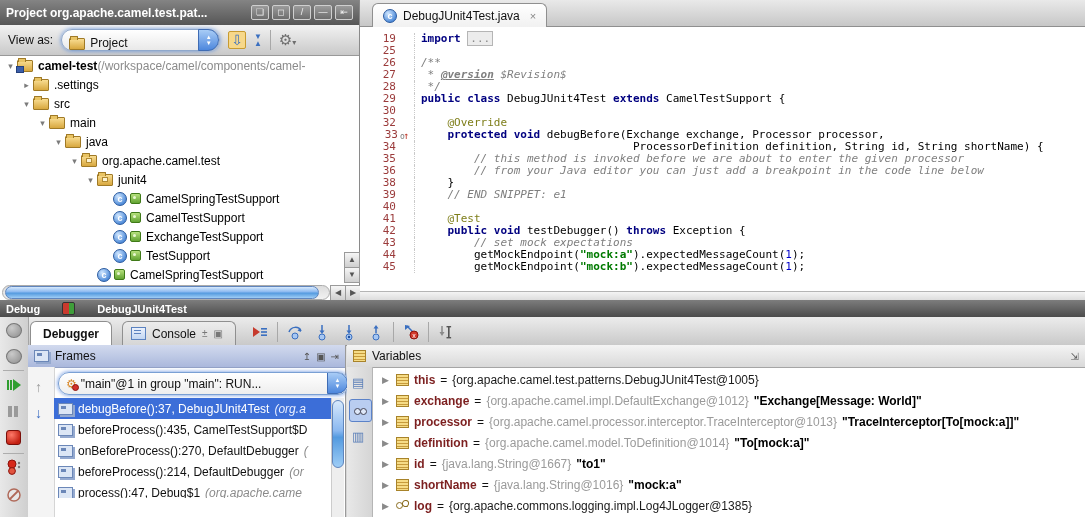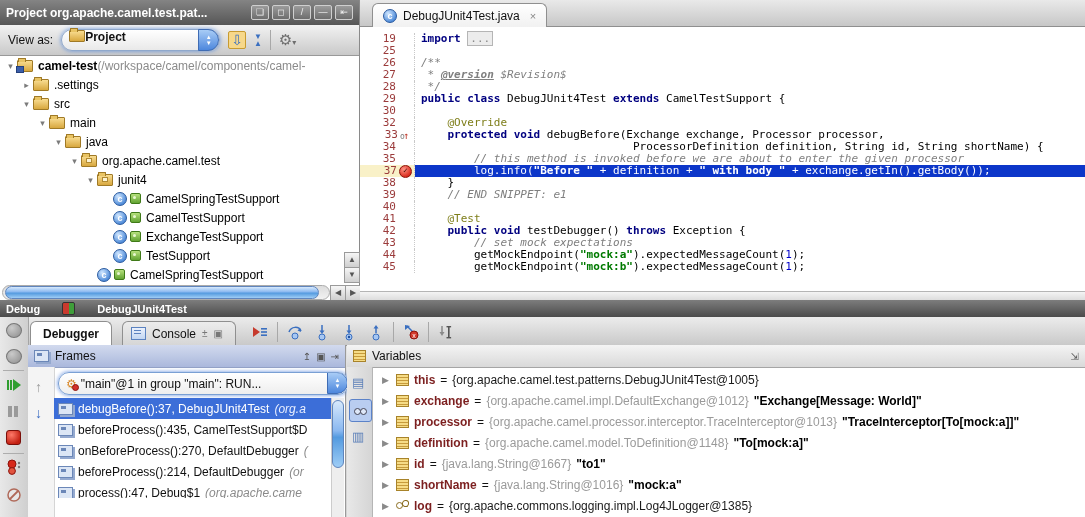--- a/index.html
+++ b/index.html
@@ -10,23 +10,23 @@
   
   #proj{left:0;top:0;width:359px;height:300px;border-right:1px solid #8a8a8a;background:#fff;}
   .panel-hdr{height:25px;background:linear-gradient(#848484,#565656);color:#fff;font-weight:bold;
              display:flex;align-items:center;padding:0 6px;border-bottom:1px solid #3f3f3f;
              white-space:nowrap;overflow:hidden;}
   .win-btns{margin-left:auto;display:flex;gap:3px;align-items:center;}
   .wbtn{width:16px;height:13px;background:linear-gradient(#9b9b9b,#6e6e6e);border:1px solid #cfcfcf;
         border-radius:2px;color:#f0f0f0;font-size:9px;line-height:12px;text-align:center;font-weight:normal;}
   .proj-toolbar{left:0;top:25px;width:359px;height:31px;background:linear-gradient(#f2f2f2,#c9c9c9);
         border-bottom:1px solid #999;display:flex;align-items:center;padding:0 8px;box-sizing:border-box;gap:8px;}
-  .mac-select{display:flex;align-items:flex-start;height:20px;background:linear-gradient(#fff,#e9e9e9);
+  .mac-select{display:flex;align-items:flex-end;height:20px;background:linear-gradient(#fff,#e9e9e9);
         border:1px solid #8fa8cc;border-radius:11px;box-shadow:0 0 4px rgba(90,140,220,.9);
-        padding-left:7px;width:150px;position:relative;font-weight:bold;}
+        padding-left:7px;gap:5px;width:150px;position:relative;}
   .mac-stepper{position:absolute;right:0;top:-1px;width:19px;height:20px;border-radius:0 11px 11px 0;
         background:linear-gradient(#a8ccf6,#4d87dd);border:1px solid #3f6cb4;color:#fff;font-size:6px;
         display:flex;flex-direction:column;align-items:center;justify-content:center;line-height:6px;}
   .tool-ico{font-size:14px;color:#3a6fc0;}
   .sep-v{width:1px;height:20px;background:#a8a8a8;}
 
   
   #tree{left:0;top:56px;width:343px;height:228px;position:absolute;background:#fff;overflow:hidden;}
   .trow{display:flex;align-items:center;height:19px;white-space:nowrap;}
   .tarrow{width:13px;color:#7b7b7b;font-size:9px;text-align:center;flex:none;}
@@ -283,21 +283,21 @@
         <div class="line"><span class="lg"><span class="ln">25</span><span class="gi"></span></span><span class="lc"></span></div>
         <div class="line"><span class="lg"><span class="ln">26</span><span class="gi"></span></span><span class="lc"><span class="doc">/**</span></span></div>
         <div class="line"><span class="lg"><span class="ln">27</span><span class="gi"></span></span><span class="lc"><span class="doc"> * </span><span class="doctag">@version</span><span class="doc"> $Revision$</span></span></div>
         <div class="line"><span class="lg"><span class="ln">28</span><span class="gi"></span></span><span class="lc"><span class="doc"> */</span></span></div>
         <div class="line"><span class="lg"><span class="ln">29</span><span class="gi"></span></span><span class="lc"><span class="kw">public class </span><span class="plain">DebugJUnit4Test </span><span class="kw">extends </span><span class="plain">CamelTestSupport {</span></span></div>
         <div class="line"><span class="lg"><span class="ln">30</span><span class="gi"></span></span><span class="lc"></span></div>
         <div class="line"><span class="lg"><span class="ln">32</span><span class="gi"></span></span><span class="lc"><span class="plain">    </span><span class="ann">@Override</span></span></div>
         <div class="line"><span class="lg"><span class="ln">33</span><span class="gi ov"></span></span><span class="lc"><span class="plain">    </span><span class="kw">protected void </span><span class="plain">debugBefore(Exchange exchange, Processor processor,</span></span></div>
         <div class="line"><span class="lg"><span class="ln">34</span><span class="gi"></span></span><span class="lc"><span class="plain">                                ProcessorDefinition definition, String id, String shortName) {</span></span></div>
         <div class="line"><span class="lg"><span class="ln">35</span><span class="gi"></span></span><span class="lc"><span class="plain">        </span><span class="cmt">// this method is invoked before we are about to enter the given processor</span></span></div>
-        <div class="line exec bpline"><span class="lg"><span class="ln">37</span><span class="gi bp"></span></span><span class="lc"><span class="plain">        log.info(</span><span class="str">"Before "</span><span class="plain"> + definition + </span><span class="str">" with body "</span><span class="plain"> + exchange.getIn().getBody());</span></span></div>
+        <div class="line"><span class="lg"><span class="ln">36</span><span class="gi"></span></span><span class="lc"><span class="plain">        </span><span class="cmt">// from your Java editor you can just add a breakpoint in the code line below</span></span></div>
         <div class="line"><span class="lg"><span class="ln">38</span><span class="gi"></span></span><span class="lc"><span class="plain">    }</span></span></div>
         <div class="line"><span class="lg"><span class="ln">39</span><span class="gi"></span></span><span class="lc"><span class="plain">    </span><span class="cmt">// END SNIPPET: e1</span></span></div>
         <div class="line"><span class="lg"><span class="ln">40</span><span class="gi"></span></span><span class="lc"></span></div>
         <div class="line"><span class="lg"><span class="ln">41</span><span class="gi"></span></span><span class="lc"><span class="plain">    </span><span class="ann">@Test</span></span></div>
         <div class="line"><span class="lg"><span class="ln">42</span><span class="gi"></span></span><span class="lc"><span class="plain">    </span><span class="kw">public void </span><span class="plain">testDebugger() </span><span class="kw">throws </span><span class="plain">Exception {</span></span></div>
         <div class="line"><span class="lg"><span class="ln">43</span><span class="gi"></span></span><span class="lc"><span class="plain">        </span><span class="cmt">// set mock expectations</span></span></div>
         <div class="line"><span class="lg"><span class="ln">44</span><span class="gi"></span></span><span class="lc"><span class="plain">        getMockEndpoint(</span><span class="str">"mock:a"</span><span class="plain">).expectedMessageCount(</span><span class="num">1</span><span class="plain">);</span></span></div>
         <div class="line"><span class="lg"><span class="ln">45</span><span class="gi"></span></span><span class="lc"><span class="plain">        getMockEndpoint(</span><span class="str">"mock:b"</span><span class="plain">).expectedMessageCount(</span><span class="num">1</span><span class="plain">);</span></span></div>
       </div>
     <div class="ed-hscroll"></div>
@@ -509,21 +509,21 @@
             <span class="vname">processor</span>
             <span> = </span>
             <span class="vtype-gray">{org.apache.camel.processor.interceptor.TraceInterceptor@1013}</span>
             <span class="vval">"TraceInterceptor[To[mock:a]]"</span>
           </div>
           <div class="vrow">
             <span class="varr">▶</span>
             <span class="vstack"></span>
             <span class="vname">definition</span>
             <span> = </span>
-            <span class="vtype-gray">{org.apache.camel.model.ToDefinition@1148}</span>
+            <span class="vtype-gray">{org.apache.camel.model.ToDefinition@1014}</span>
             <span class="vval">"To[mock:a]"</span>
           </div>
           <div class="vrow">
             <span class="varr">▶</span>
             <span class="vstack"></span>
             <span class="vname">id</span>
             <span> = </span>
             <span class="vtype-gray">{java.lang.String@1667}</span>
             <span class="vval">"to1"</span>
           </div>

